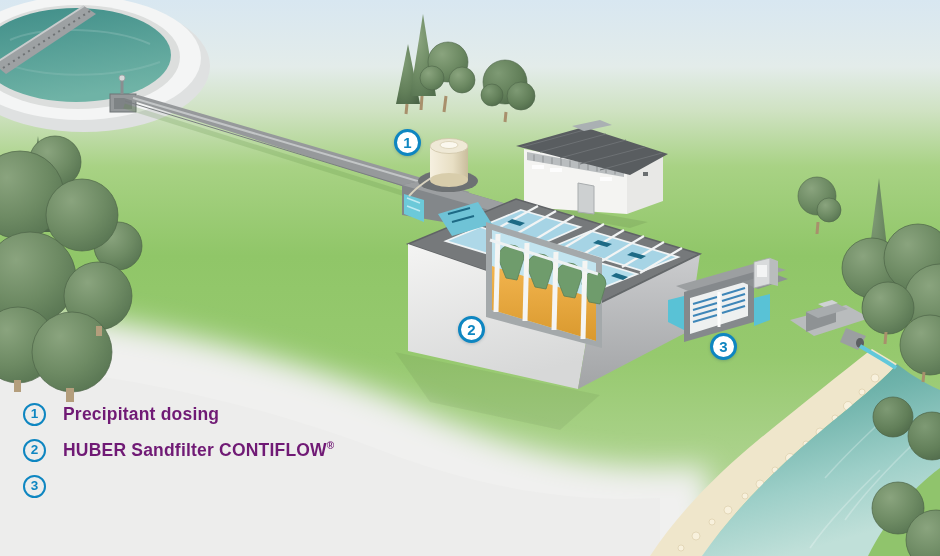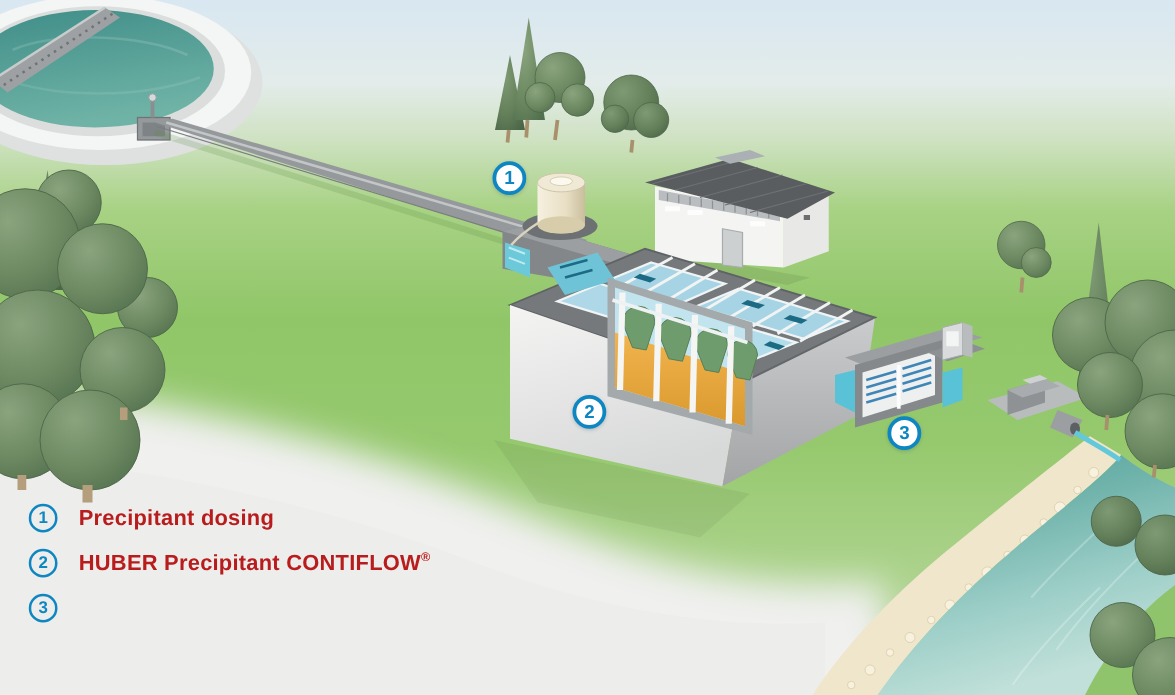--- a/index.html
+++ b/index.html
@@ -21,21 +21,21 @@
     position:absolute;left:23px;top:401px;display:flex;flex-direction:column;row-gap:10px;
   }
   .legend-row{display:flex;align-items:center;column-gap:17px;height:26px;}
   .legend-badge{
     width:19px;height:19px;border-radius:50%;flex:0 0 auto;
     background:transparent;border:2.5px solid #0E86C1;color:#0E86C1;
     display:flex;align-items:center;justify-content:center;
     font-size:13.5px;font-weight:bold;line-height:1;
   }
   .legend-label{
-    color:#b91c1c;font-size:17.5px;font-weight:bold;letter-spacing:.2px;white-space:nowrap;
+    color:#701a75;font-size:17.5px;font-weight:bold;letter-spacing:.2px;white-space:nowrap;
   }
   .legend-label sup{font-size:10px;font-weight:bold;}
 </style>
 </head>
 <body>
 
 <div class="stage">
 
 <svg width="940" height="556" viewBox="0 0 940 556">
   <defs>
@@ -362,20 +362,20 @@
   <div class="marker" style="left:458px;top:316px;">2</div>
   <div class="marker" style="left:710px;top:333px;">3</div>
 
   <div class="legend">
     <div class="legend-row">
       <span class="legend-badge">1</span>
       <span class="legend-label"><span>Precipitant dosing</span><sup></sup></span>
     </div>
     <div class="legend-row">
       <span class="legend-badge">2</span>
-      <span class="legend-label"><span>HUBER Precipitant CONTIFLOW</span><sup>®</sup></span>
+      <span class="legend-label"><span>HUBER Sandfilter CONTIFLOW</span><sup>®</sup></span>
     </div>
     <div class="legend-row">
       <span class="legend-badge">3</span>
     </div>
   </div>
 
 </div>
 
 </body></html>

